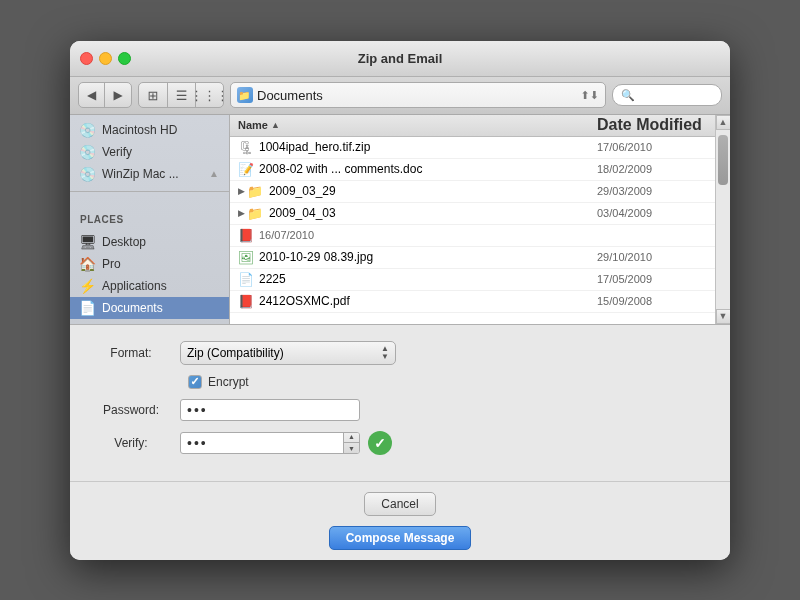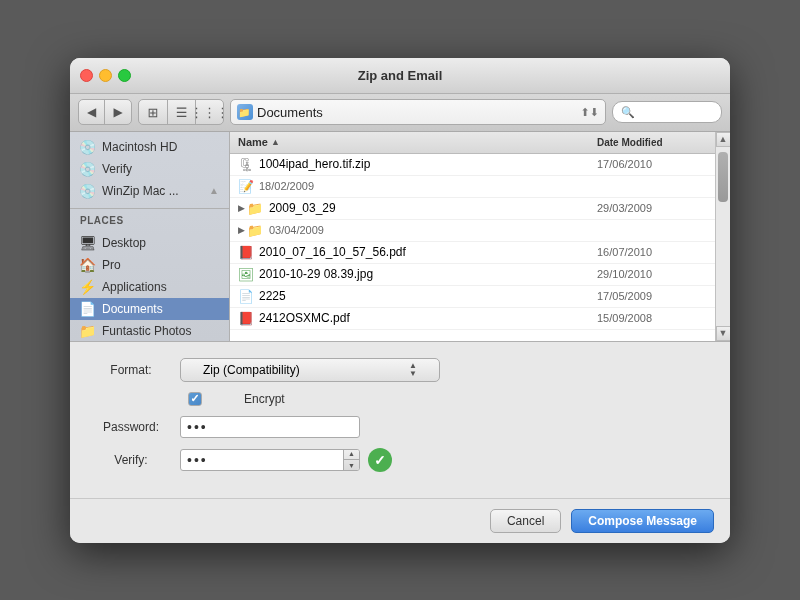--- a/index.html
+++ b/index.html
@@ -184,21 +184,21 @@
     }
     .sidebar-divider {
       height: 1px;
       background: #b0b0b0;
       margin: 2px 0;
     }
     .section-header {
       font-size: 10px;
       font-weight: bold;
       color: #555;
-      padding: 4px 10px 2px;
+      padding: 20px 10px 2px;
       text-transform: uppercase;
       letter-spacing: 0.5px;
     }
     
     .file-list-area {
       flex: 1;
       background: white;
       overflow: hidden;
       position: relative;
     }
@@ -214,21 +214,21 @@
       flex: 1;
       font-size: 11px;
       font-weight: bold;
       color: #333;
       display: flex;
       align-items: center;
       gap: 3px;
     }
     .col-date {
       width: 110px;
-      font-size: 10px;
+      font-size: 16px;
       font-weight: bold;
       color: #333;
     }
     .sort-arrow { color: #555; font-size: 9px; }
     .file-row {
       display: flex;
       align-items: center;
       padding: 0 8px;
       height: 22px;
       cursor: pointer;
@@ -296,22 +296,22 @@
       color: #333;
       padding-right: 8px;
     }
     .format-select {
       display: flex;
       align-items: center;
       background: linear-gradient(to bottom, #f5f5f5, #e0e0e0);
       border: 1px solid #aaa;
       border-radius: 5px;
       height: 24px;
-      padding: 0 22px;
-      width: 260px;
+      padding: 0 6px;
+      width: 216px;
       cursor: pointer;
     }
     .format-select-text { flex: 1; font-size: 12px; }
     .select-arrows {
       display: flex;
       flex-direction: column;
       color: #555;
       font-size: 8px;
       line-height: 1;
     }
@@ -324,21 +324,21 @@
     }
     .checkbox {
       width: 14px; height: 14px;
       border: 1px solid #aaa;
       border-radius: 3px;
       background: linear-gradient(135deg, #5b9bd5, #4a88c8);
       display: flex; align-items: center; justify-content: center;
       color: white; font-size: 11px; font-weight: bold;
       flex-shrink: 0;
     }
-    .checkbox-label { font-size: 12px; color: #333; margin-left: 36px; }
+    .checkbox-label { font-size: 12px; color: #333; }
     .password-input {
       display: flex;
       align-items: center;
       background: white;
       border: 1px solid #aaa;
       border-radius: 3px;
       height: 22px;
       padding: 0 6px;
       width: 180px;
       font-size: 14px;
@@ -394,20 +394,21 @@
     }
     
     .footer {
       display: flex;
       justify-content: flex-end;
       align-items: center;
       padding: 10px 16px;
       gap: 10px;
       background: #e8e8e8;
       border-top: 1px solid #c8c8c8;
+      flex-direction: column;
     }
     .btn {
       height: 24px;
       padding: 0 16px;
       border-radius: 5px;
       font-size: 12px;
       cursor: pointer;
       display: flex;
       align-items: center;
       justify-content: center;
@@ -511,36 +512,37 @@
         <div class="col-date">Date Modified</div>
       </div>
 
       <div class="file-row">
         <div class="file-icon zip-icon">🗜</div>
         <div class="file-name">1004ipad_hero.tif.zip</div>
         <div class="file-date">17/06/2010</div>
       </div>
       <div class="file-row">
         <div class="file-icon doc-icon">📝</div>
+        <div class="file-name">2008-02 with ... comments.doc</div>
         <div class="file-date">18/02/2009</div>
       </div>
       <div class="file-row">
         <span class="expand-arrow">▶</span>
         <div class="file-icon folder-icon">📁</div>
         <div class="file-name">2009_03_29</div>
         <div class="file-date">29/03/2009</div>
       </div>
       <div class="file-row">
         <span class="expand-arrow">▶</span>
         <div class="file-icon folder-icon">📁</div>
+        <div class="file-name">2009_04_03</div>
         <div class="file-date">03/04/2009</div>
       </div>
       <div class="file-row">
         <div class="file-icon pdf-icon">📕</div>
-        <div class="file-name">2010_07_16_10_57_56.pdf</div>
         <div class="file-date">16/07/2010</div>
       </div>
       <div class="file-row">
         <div class="file-icon img-icon">🖼</div>
         <div class="file-name">2010-10-29 08.39.jpg</div>
         <div class="file-date">29/10/2010</div>
       </div>
       <div class="file-row">
         <div class="file-icon">📄</div>
         <div class="file-name">2225</div>

